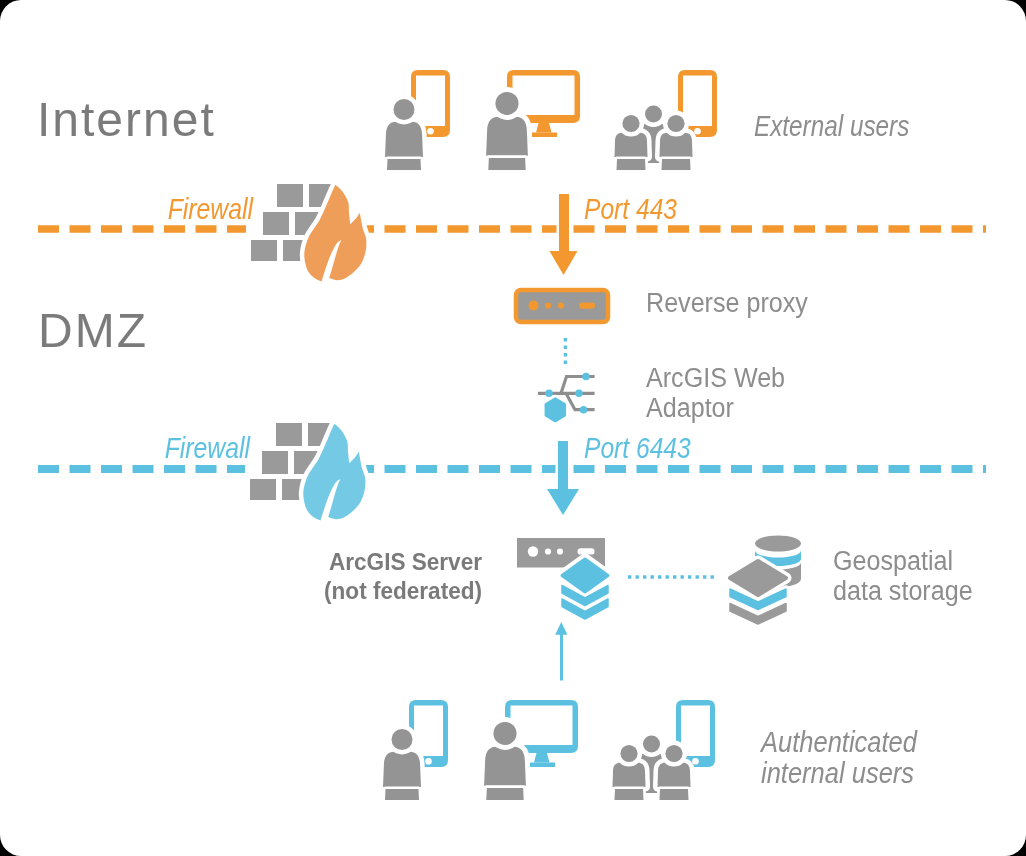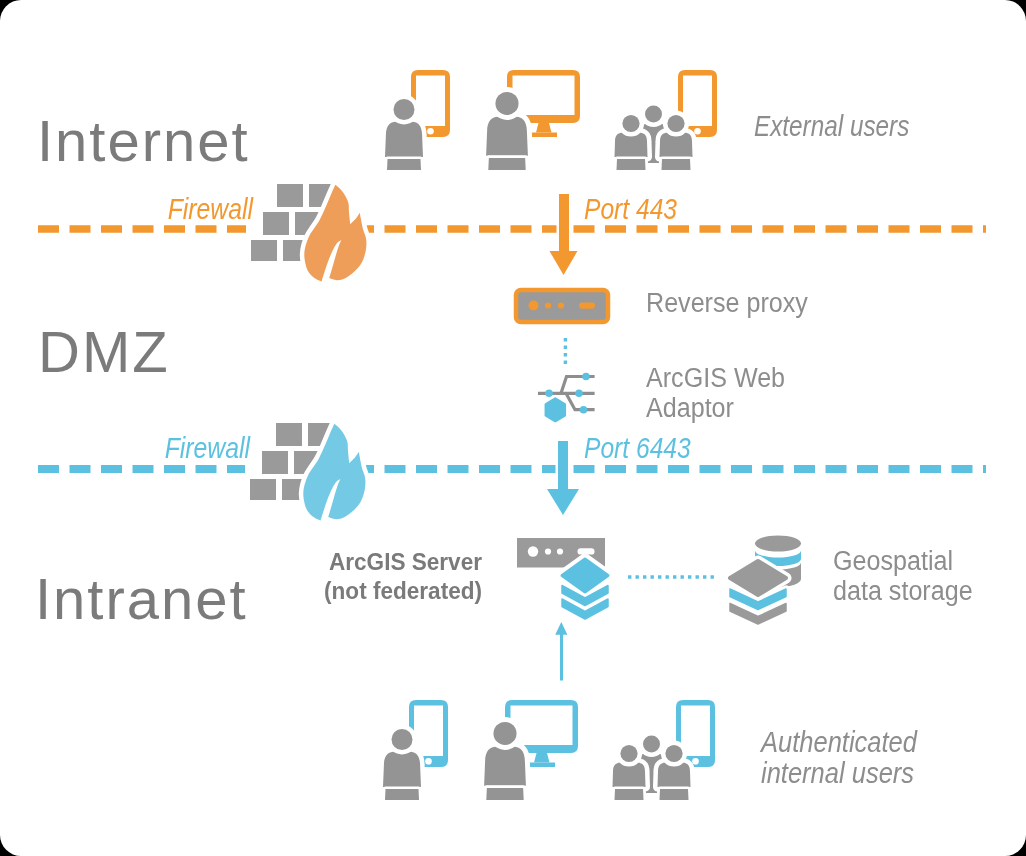--- a/index.html
+++ b/index.html
@@ -20,26 +20,25 @@
   #card{
     position:relative;
     width:1026px;height:856px;
     background:var(--card-bg);
     border-radius:21px;
     overflow:hidden;
     font-family:"Liberation Sans", sans-serif;
   }
   .abs{position:absolute;}
   .zone{
-    font-size:58px;
+    font-size:48px;
     color:var(--zone-gray);
     letter-spacing:2px;
     line-height:1;
     white-space:nowrap;
-    margin-top:16px;
   }
   .side-label{
     font-size:27px;
     color:var(--label-gray);
     line-height:30px;
     white-space:nowrap;
     transform:scaleX(0.93);
     transform-origin:left top;
   }
   .italic-label{
@@ -254,21 +253,20 @@
       <path fill="var(--blue)" d="M 561.3,622 L 567.4,634.7 H 563 V 680.5 H 560 V 634.7 H 555.2 Z"></path>
     </g>
 
     <g color="var(--blue)">
       <use href="#user-row" transform="translate(-2,630)"></use>
     </g>
   </svg>
 
   <div class="abs zone" style="left:37px;top:96px;">Internet</div>
   <div class="abs zone" style="left:38px;top:307px;">DMZ</div>
-  <div class="abs zone" style="left:35px;top:554px;">Intranet</div>
 
   <div class="abs italic-label" style="left:754px;top:110px;transform:scaleX(0.81);">External users</div>
 
   <div class="abs fw-label c-orange" style="left:0px;top:194px;width:253px;">Firewall</div>
   <div class="abs port-label c-orange" style="left:584px;top:194px;">Port 443</div>
 
   <div class="abs side-label" style="left:646px;top:288px;">Reverse proxy</div>
 
   <div class="abs side-label" style="left:646px;top:363px;">
     <div>ArcGIS Web</div>

